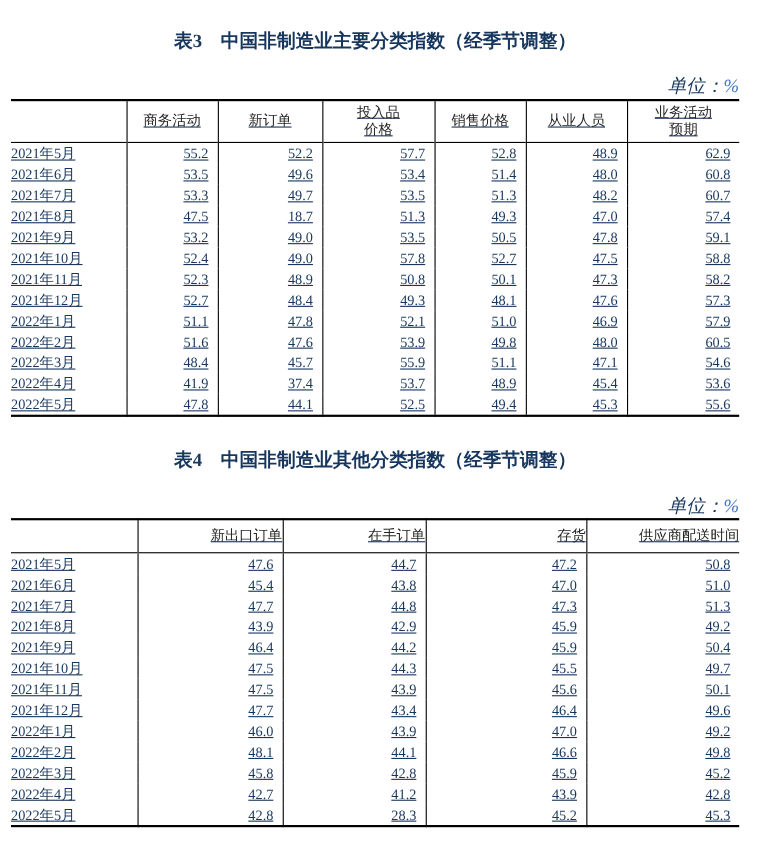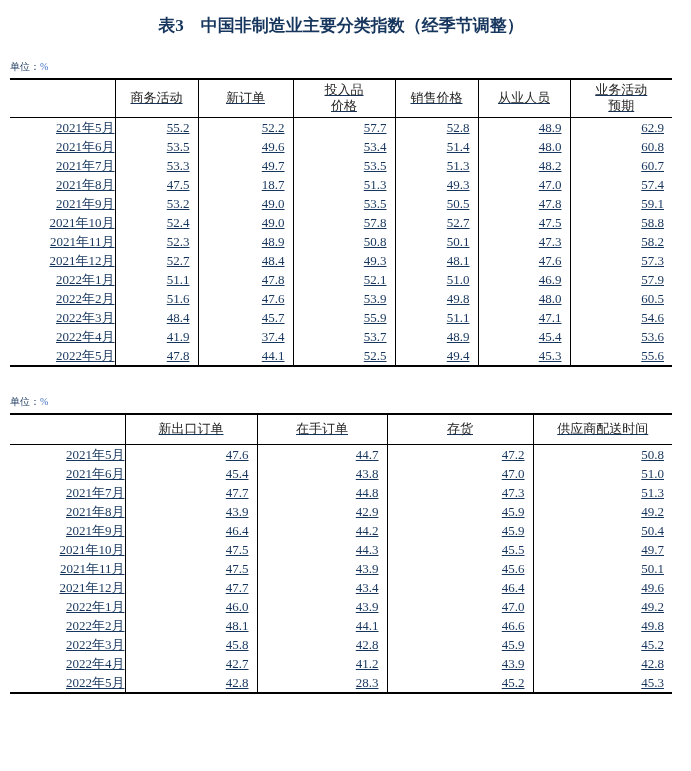--- a/index.html
+++ b/index.html
@@ -3,37 +3,38 @@
 <meta charset="utf-8">
 <style>
   * { margin: 0; padding: 0; box-sizing: border-box; }
   html, body { background: #ffffff; }
   body {
     width: 691px; height: 771px;
     font-family: "Liberation Serif", "DejaVu Serif", serif;
     color: #17365d;
     overflow: hidden;
   }
-  .page { width: 691px; height: 771px; padding-top: 13px; }
+  .page { width: 691px; height: 771px; padding-top: 25px; }
   .table-block { width: 662px; margin-left: 10px; }
   .table-block + .table-block { margin-top: 27px; }
   .tbl-title {
     text-align: center;
     font-size: 17px;
     line-height: 25px;
     font-weight: bold;
     color: #17365d;
   }
   .unit {
-    text-align: left;
-    font-size: 10px;
+    text-align: right;
+    font-size: 17px;
     line-height: 16px;
     margin-top: 21px;
     margin-bottom: 3px;
     color: #17365d;
+    font-style: italic;
   }
   .unit .pct { color: #4472c4; }
   table.stat-table {
     table-layout: fixed;
     width: 662px;
     border-collapse: collapse;
     border-top: 2.5px solid #000;
     border-bottom: 2.5px solid #000;
     text-decoration: underline;
   }
@@ -41,33 +42,33 @@
   table.stat-table th {
     font-weight: normal;
     font-size: 13px;
     text-align: center;
     vertical-align: middle;
     white-space: pre-line;
     line-height: 16px;
     color: #262626;
   }
   table.t3 thead th { height: 38px; }
-  table.t4 thead th { height: 31px; }
+  table.t4 thead th { height: 31px; text-align: right; }
   table.stat-table th + th,
   table.stat-table td + td { border-left: 1px solid #000; }
   table.stat-table td {
     height: 19px;
     font-size: 13px;
     line-height: 19px;
     vertical-align: middle;
     color: #17365d;
     overflow: hidden;
     white-space: nowrap;
   }
-  td.lbl { text-align: right; }
+  td.lbl { text-align: left; }
   td.val { text-align: right; padding-right: 8px; }
   
   .t3 col.c0{width:105px}.t3 col.c1{width:83px}.t3 col.c2{width:95px}.t3 col.c3{width:102px}
   .t3 col.c4{width:83px}.t3 col.c5{width:92px}.t3 col.c6{width:102px}
   .t4 col.c0{width:115px}.t4 col.c1{width:132px}.t4 col.c2{width:130px}.t4 col.c3{width:146px}.t4 col.c4{width:139px}
 </style>
 </head>
 <body>
 
 <div class="page">
@@ -214,20 +215,21 @@
             <td class="val">52.5</td>
             <td class="val">49.4</td>
             <td class="val">45.3</td>
             <td class="val">55.6</td>
           </tr>
         </tbody>
     </table>
   </section>
 
   <section class="table-block">
+    <div class="tbl-title">表4　中国非制造业其他分类指数（经季节调整）</div>
     <div class="unit"><span>单位：</span><span class="pct">%</span></div>
     <table class="stat-table t4">
       <colgroup>
         <col class="c0">
           <col class="c1">
           <col class="c2">
           <col class="c3">
           <col class="c4">
       </colgroup>
       <thead>

